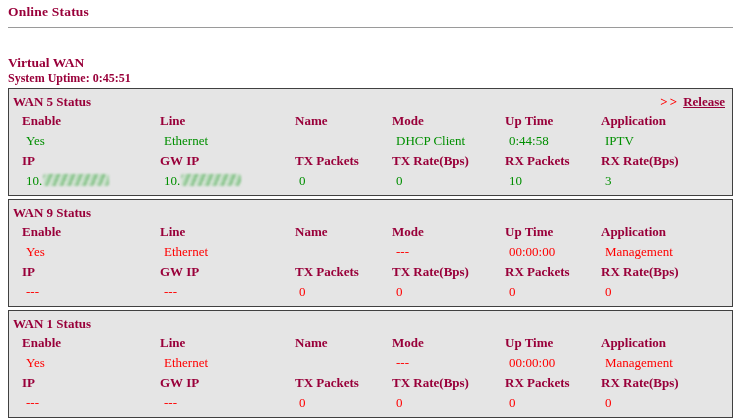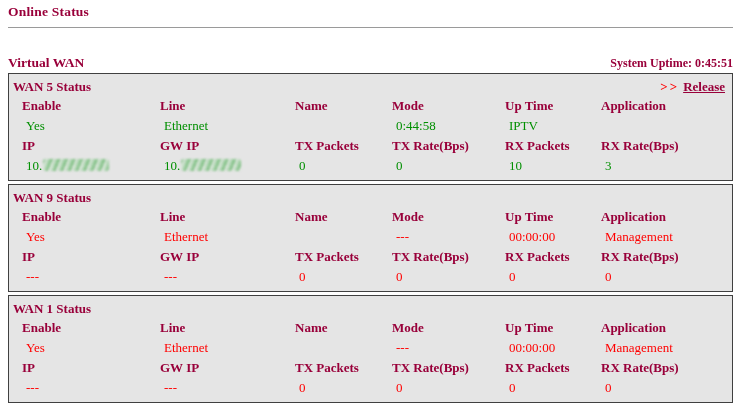--- a/index.html
+++ b/index.html
@@ -6,22 +6,22 @@
     --maroon:#99003a; --green:#008f00; --red:#ff0000; --border:#404040; --rule:#9a9a9a;
   }
   *{box-sizing:border-box;margin:0;padding:0;}
   html,body{width:741px;height:420px;overflow:hidden;background:#fff;}
   body{font-family:"Liberation Sans","DejaVu Sans",sans-serif;font-size:13px;color:#000;}
   .page{padding:4px 8px 0 8px;font-family:Liberation Serif, serif;}
 
   .page-title{color:var(--maroon);font-weight:bold;font-size:13.5px;letter-spacing:.2px;}
   .title-rule{border:none;border-top:1px solid var(--rule);margin-top:7px;}
 
-  .section-head{display:flex;justify-content:space-between;align-items:flex-end;
-    margin-top:27px;margin-bottom:2px;}
+  .section-head{display:flex;justify-content:space-between;align-items:flex-start;
+    margin-top:27px;margin-bottom:2px;flex-direction:column;}
   .section-title{color:var(--maroon);font-weight:bold;font-size:13.5px;}
   .uptime{color:var(--maroon);font-weight:bold;font-size:12px;}
 
   .wan-box{border:1px solid var(--border);margin-bottom:3px;padding:3px 0 4px 0;background:#e5e5e5;}
   .wan-title-row{display:flex;justify-content:space-between;align-items:center;
     padding:0 7px 0 4px;line-height:19px;}
   .wan-title{color:var(--maroon);font-weight:bold;}
   .release-link{color:var(--maroon);font-weight:bold;cursor:pointer;white-space:nowrap;}
   .release-link .chev{color:var(--red);text-decoration:none;letter-spacing:2px;margin-right:4px;}
   .release-link .rel{text-decoration:underline;}
@@ -63,20 +63,21 @@
       <div>Line</div>
       <div>Name</div>
       <div>Mode</div>
       <div>Up Time</div>
       <div>Application</div>
     </div>
     <div class="grid">
       <div class="val">Yes</div>
       <div class="val">Ethernet</div>
       <div class="val"></div>
+      <div class="val">DHCP Client</div>
       <div class="val">0:44:58</div>
       <div class="val">IPTV</div>
     </div>
     <div class="grid hdr">
       <div>IP</div>
       <div>GW IP</div>
       <div>TX Packets</div>
       <div>TX Rate(Bps)</div>
       <div>RX Packets</div>
       <div>RX Rate(Bps)</div>

